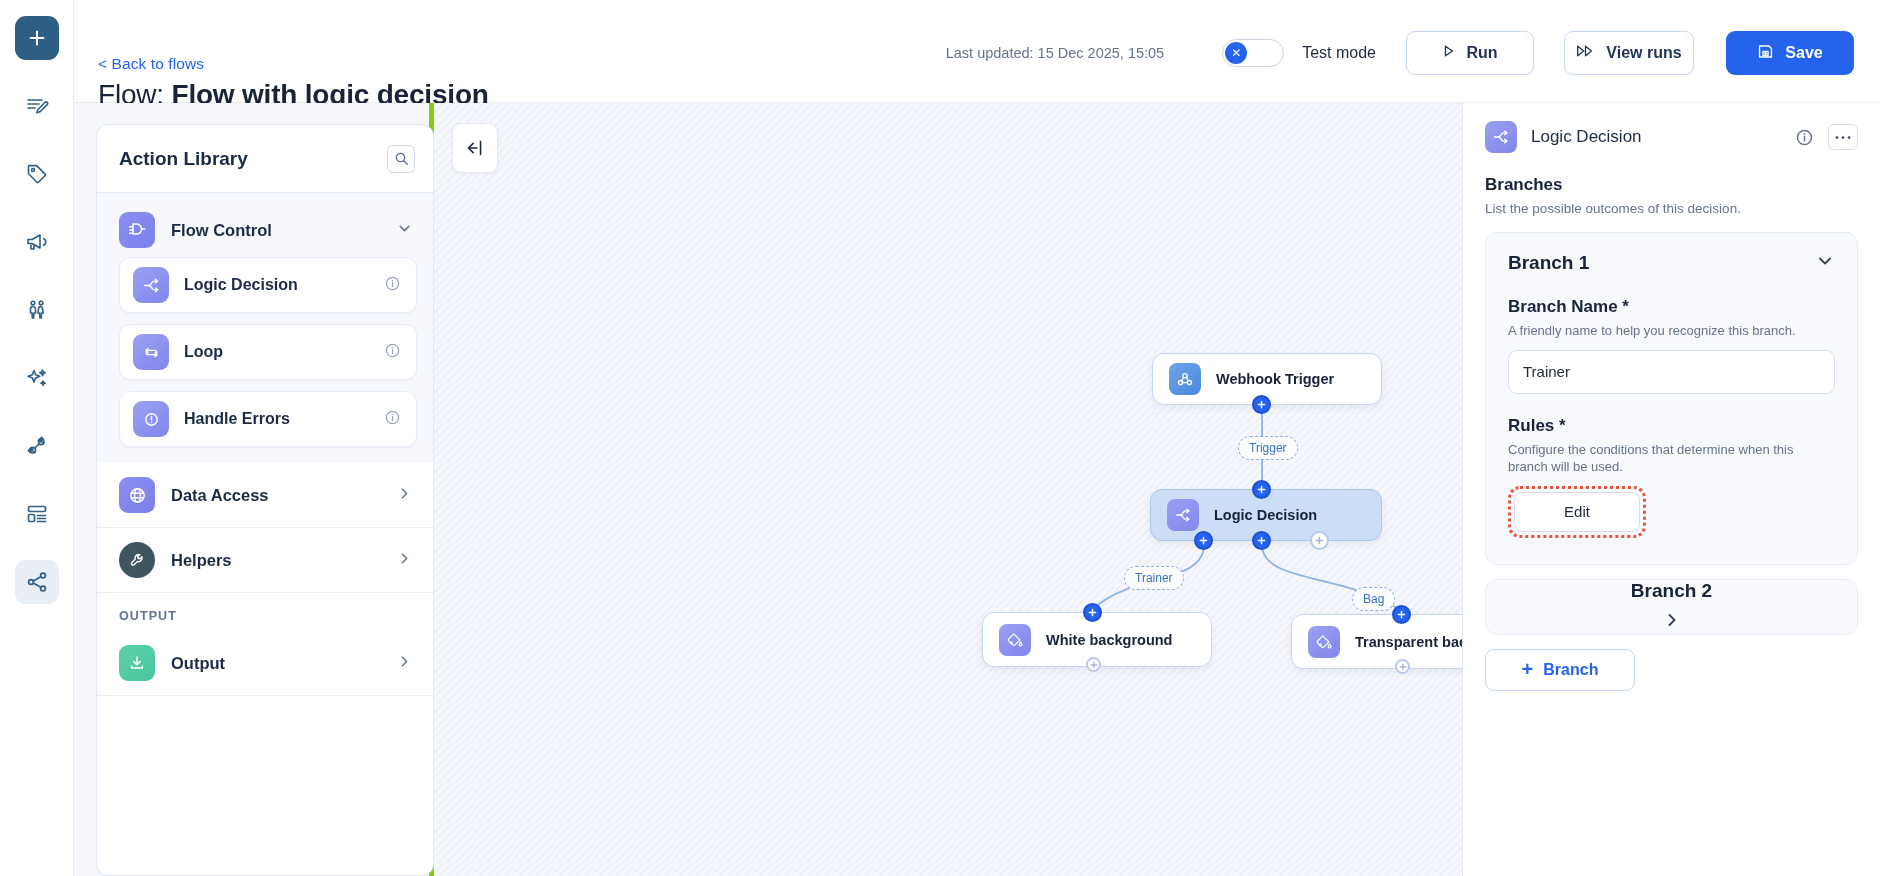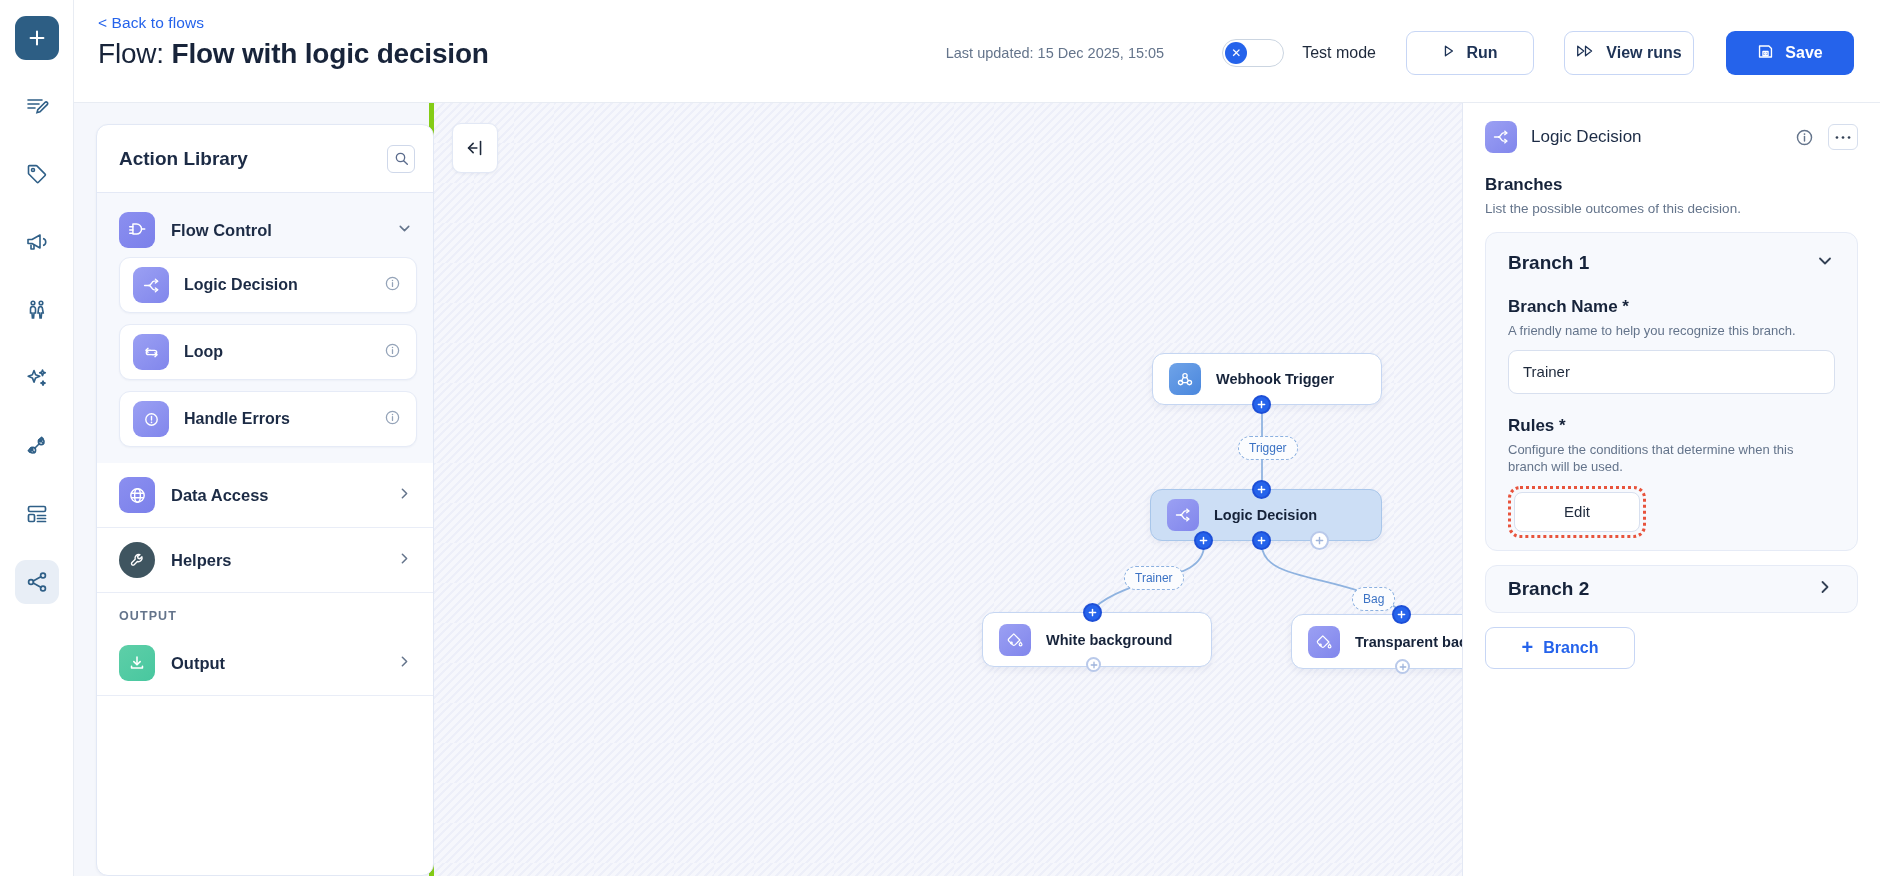--- a/index.html
+++ b/index.html
@@ -36,21 +36,21 @@
 
   
   .header {
     height: 103px; flex: 0 0 103px;
     border-bottom: 1px solid #e8ecf3;
     display: flex; align-items: flex-start;
     padding: 0 24px 0 24px;
     position: relative;
     background:#fff;
   }
-  .header-left { padding-top: 14px; }
+  .header-left { padding-top: 14px; margin-top: 41px; }
   .back-link {
     color: #2563eb; font-size: 15.5px; text-decoration: none; display:block;
     margin-bottom: 6px; letter-spacing: 0.1px;
   }
   .flow-title { font-size: 28px; font-weight: 400; color: #18243a; letter-spacing: -0.2px; white-space:nowrap; }
   .flow-title b { font-weight: 700; }
   .header-right {
     position: absolute; right: 26px; top: 31px;
     display: flex; align-items: center; gap: 4px;
   }
@@ -189,21 +189,21 @@
   .insp-title { font-size: 17px; color:#1c2b45; flex:1; }
   .icon-btn { color:#64748b; display:flex; align-items:center; justify-content:center; }
   .icon-btn.boxed {
     width: 30px; height: 26px; border:1px solid #d6deed; border-radius:6px;
     font-size: 15px; letter-spacing:1px; color:#334155;
   }
   .sec-title { font-size: 17px; font-weight: 700; color:#16233a; margin-bottom: 6px; }
   .sec-sub { font-size: 13.5px; color:#64748b; margin-bottom: 16px; }
   .branch-card {
     background:#f7f9fd; border:1px solid #e6ebf6; border-radius: 12px;
-    padding: 18px 22px 12px 22px; margin-bottom: 14px; position:relative;
+    padding: 18px 22px 26px 22px; margin-bottom: 14px; position:relative;
   }
   .branch-head {
     display:flex; align-items:center; justify-content:space-between;
     margin-bottom: 22px;
   }
   .branch-name { font-size: 19px; font-weight: 700; color:#16233a; }
   .field-label { font-size: 17px; font-weight: 700; color:#16233a; margin-bottom: 5px; }
   .field-help { font-size: 13px; color:#64748b; margin-bottom: 10px; line-height:1.35; }
   .text-input {
     width: 100%; height: 44px; border:1px solid #d8e0ef; border-radius: 9px;
@@ -216,22 +216,22 @@
     width: 126px; height: 40px; background:#fff; border:1px solid #d8e0ef;
     border-radius: 8px; font-size: 15px; color:#1e293b; font-weight:400;
     display:flex; align-items:center; justify-content:center; cursor:pointer;
   }
   .hl-ring {
     position:absolute; left:0; top:0; right:0; bottom:0;
     border: 3px dotted #e8533c; border-radius: 12px; pointer-events:none;
   }
   .branch-row {
     background:#f7f9fd; border:1px solid #e6ebf6; border-radius: 12px;
-    height: 48px; display:flex; align-items:center; justify-content:space-between;
-    padding: 0 22px; margin-bottom: 14px; cursor:pointer;
+    height: 56px; display:flex; align-items:center; justify-content:space-between;
+    padding: 0 22px; margin-bottom: 14px; cursor:pointer;flex-direction:column;
   }
   .add-branch {
     width: 150px; height: 42px; border:1.5px solid #c7d6f5; border-radius: 9px;
     background:#fff; color:#2563eb; font-size: 16px; font-weight:700;
     display:flex; align-items:center; justify-content:center; gap:10px; cursor:pointer;
   }
 </style>
 </head>
 <body>
 

